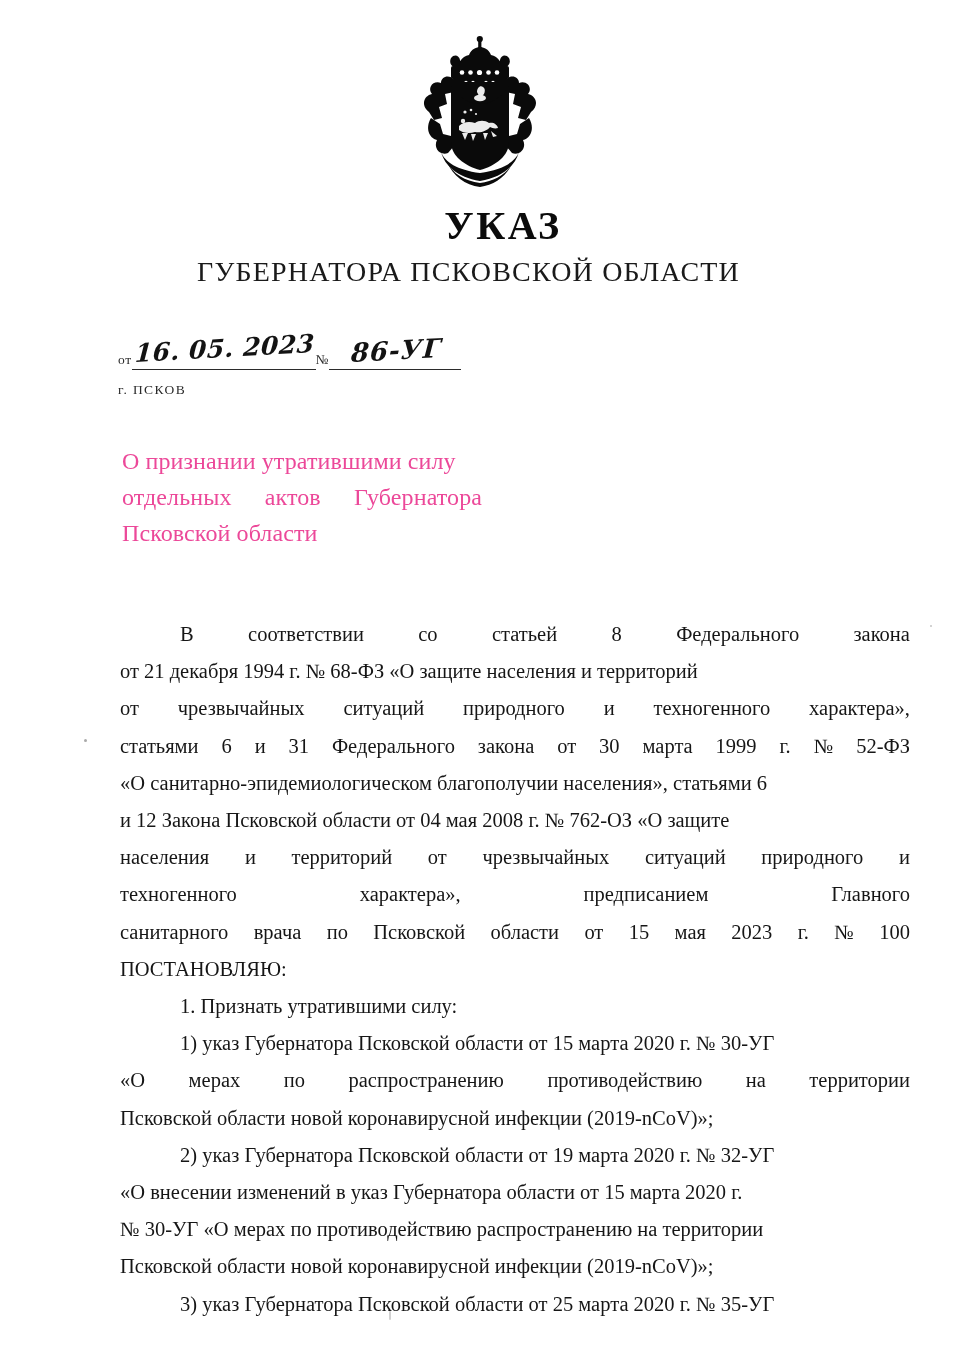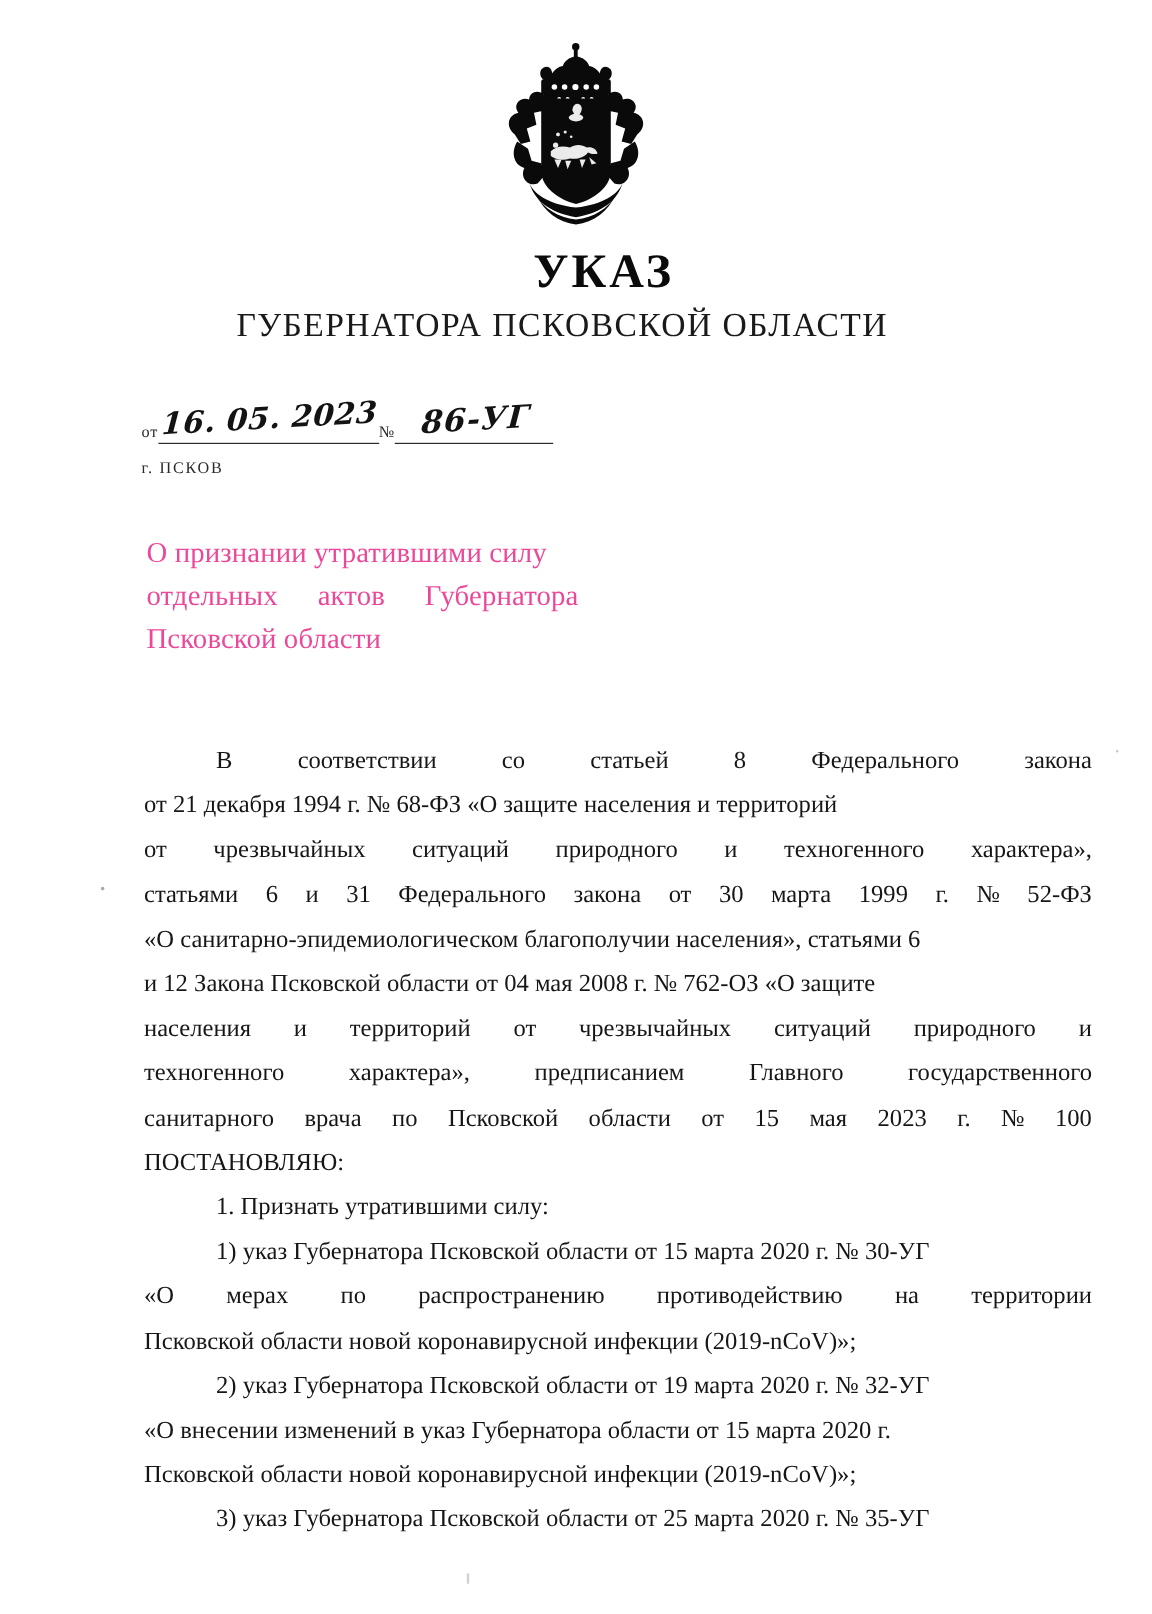--- a/index.html
+++ b/index.html
@@ -317,21 +317,20 @@
         <span>чрезвычайных</span>
         <span>ситуаций</span>
         <span>природного</span>
         <span>и</span>
       </span>
       <span class="ln just">
         <span>техногенного</span>
         <span>характера»,</span>
         <span>предписанием</span>
         <span>Главного</span>
-        <span>государственного</span>
       </span>
       <span class="ln just">
         <span>санитарного</span>
         <span>врача</span>
         <span>по</span>
         <span>Псковской</span>
         <span>области</span>
         <span>от</span>
         <span>15</span>
         <span>мая</span>
@@ -348,20 +347,21 @@
         <span>мерах</span>
         <span>по</span>
         <span>распространению</span>
         <span>противодействию</span>
         <span>на</span>
         <span>территории</span>
       </span>
       <span class="ln">Псковской области новой коронавирусной инфекции (2019-nCoV)»;</span>
       <span class="ln indent">2) указ Губернатора Псковской области от 19 марта 2020 г. № 32-УГ</span>
       <span class="ln">«О внесении изменений в указ Губернатора области от 15 марта 2020 г.</span>
+      <span class="ln">№ 30-УГ «О мерах по противодействию распространению на территории</span>
       <span class="ln">Псковской области новой коронавирусной инфекции (2019-nCoV)»;</span>
       <span class="ln indent">3) указ Губернатора Псковской области от 25 марта 2020 г. № 35-УГ</span>
     </div>
 
   <div class="speck speck-margin"></div>
   <div class="speck speck-right"></div>
   <div class="speck speck-bottom"></div>
 
 </div>
 

